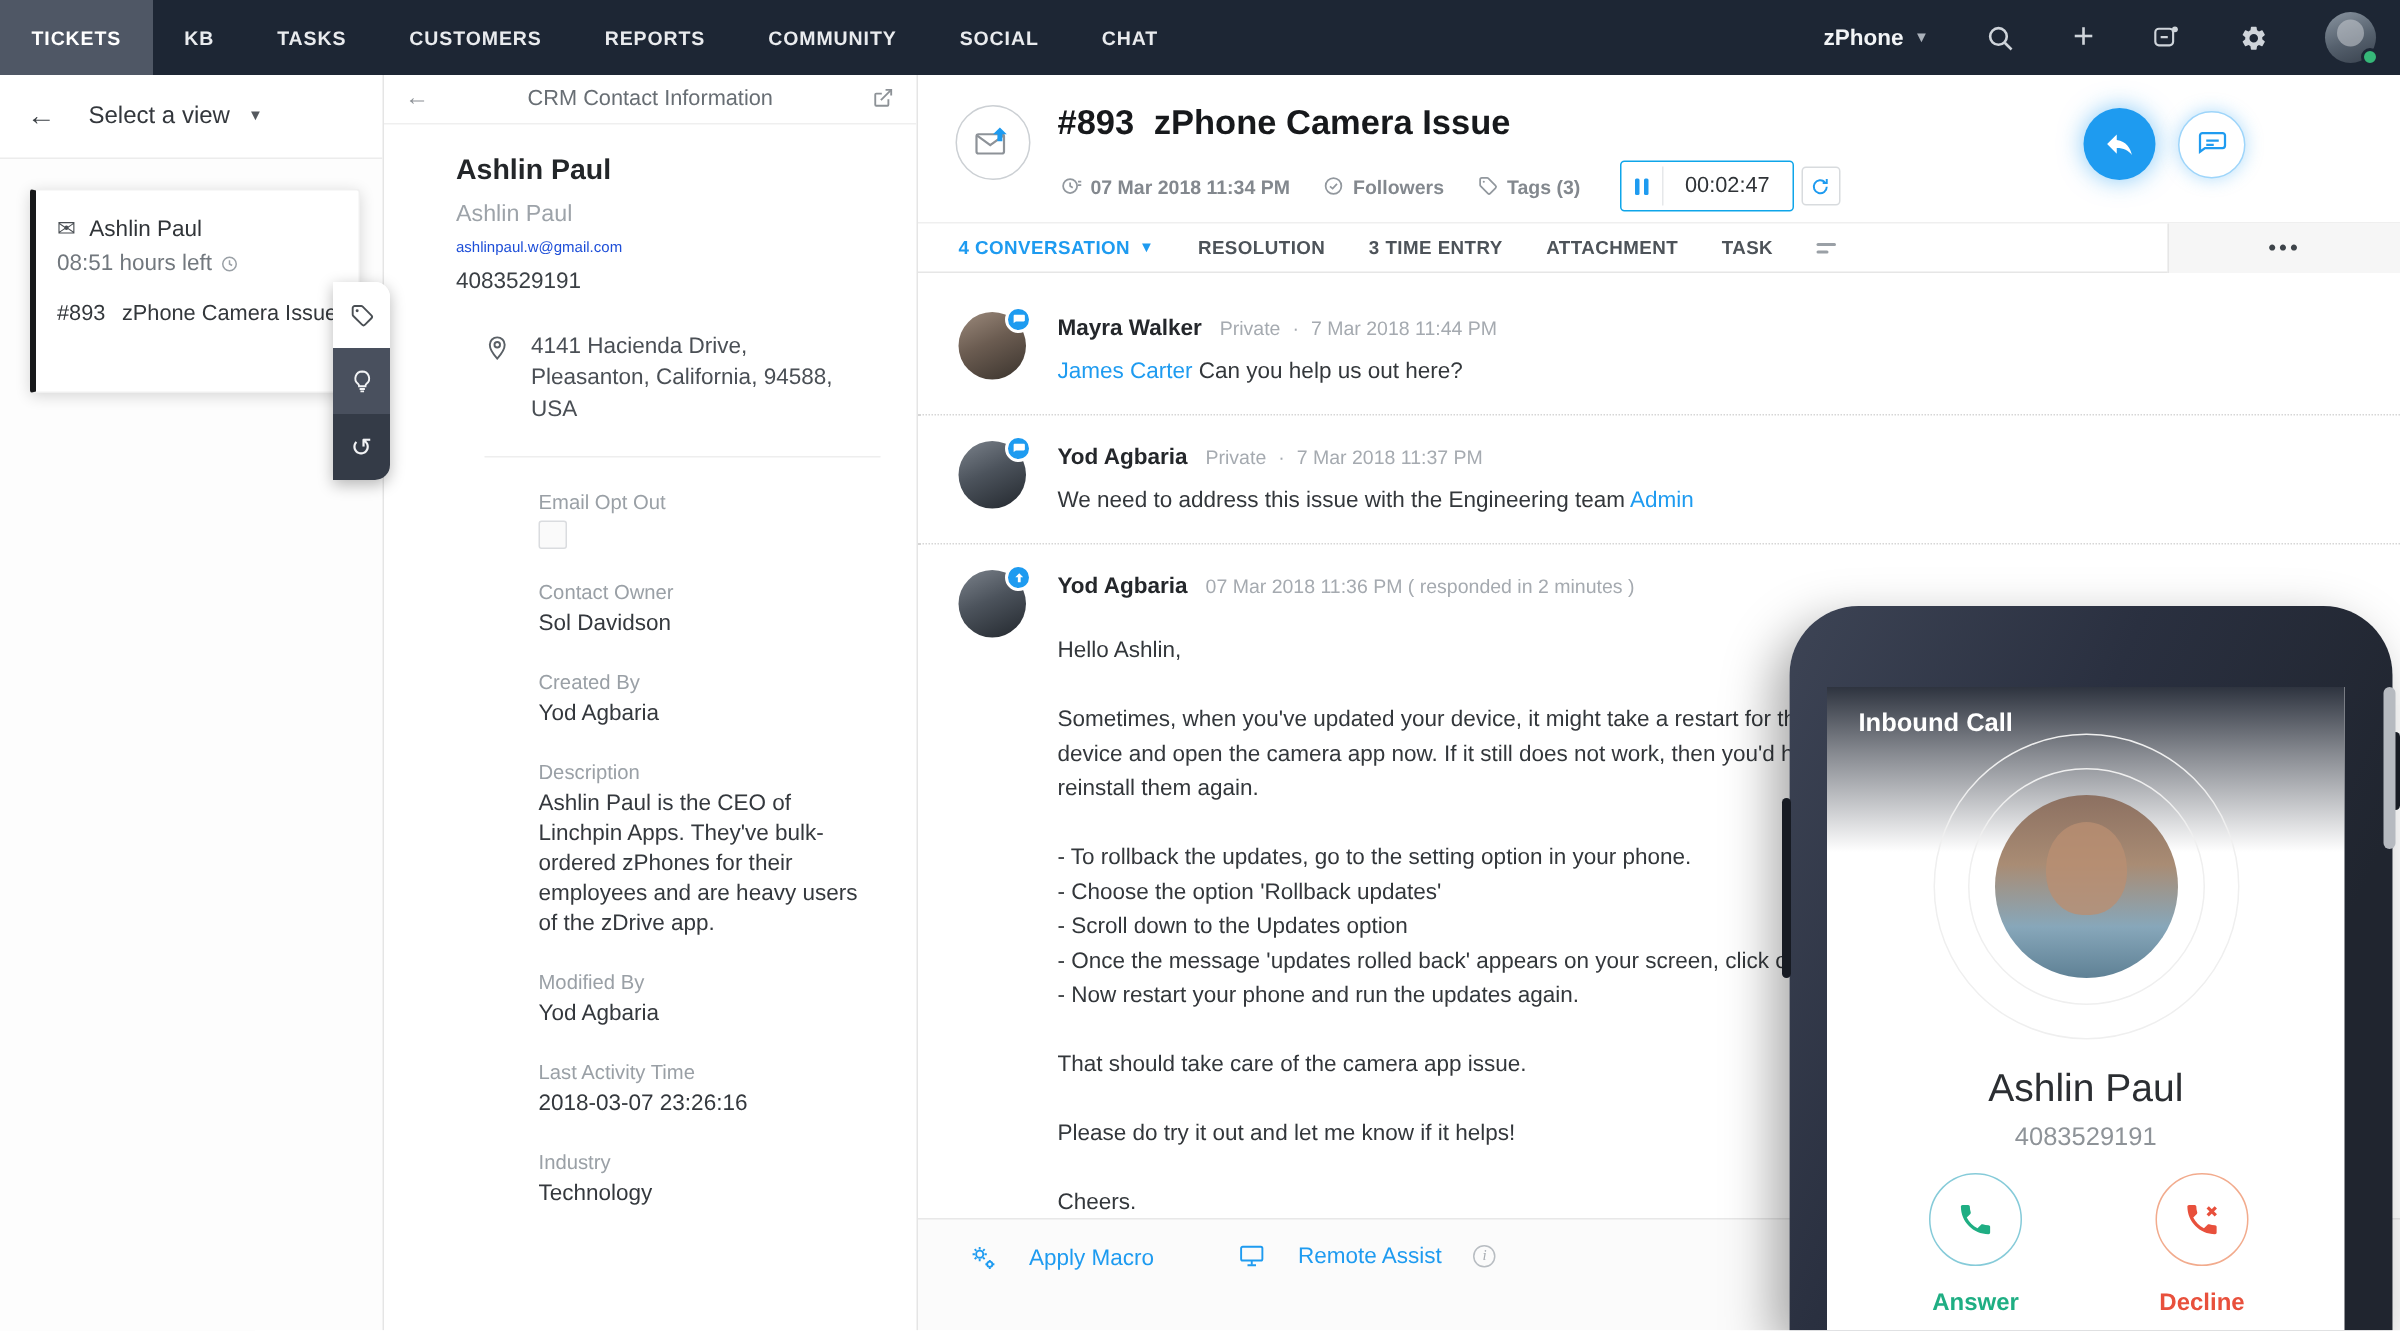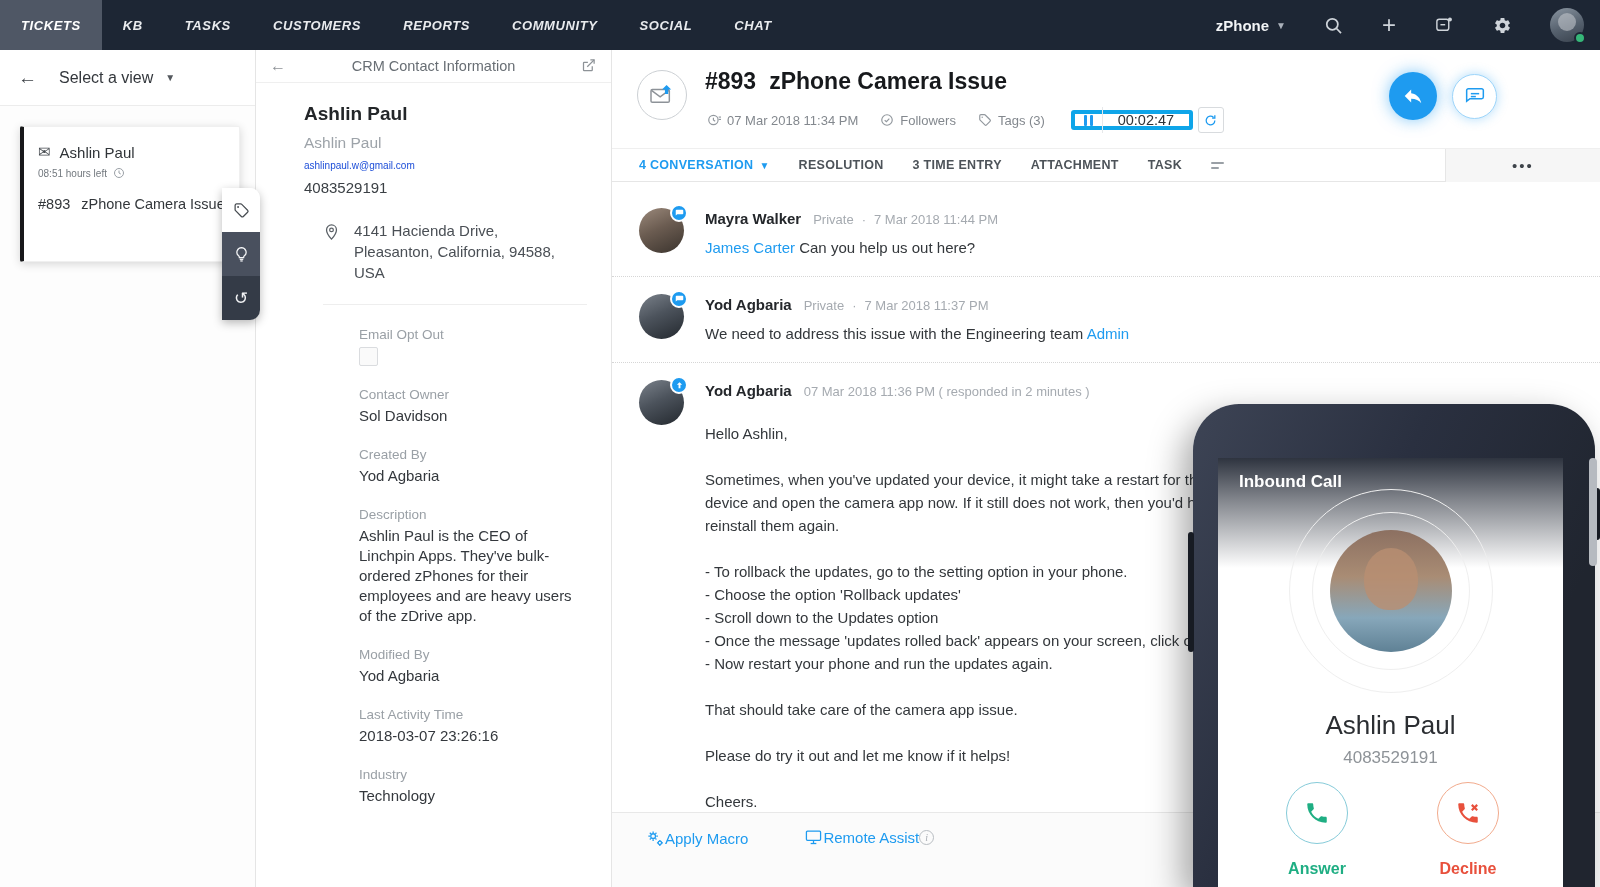--- a/index.html
+++ b/index.html
@@ -2,42 +2,42 @@
 <html><head>
 <meta charset="utf-8">
 <style>
   * { margin:0; padding:0; box-sizing:border-box; }
   html,body { width:1600px; height:887px; font-family:"Liberation Sans", sans-serif; background:#fff; }
   #app { position:relative; width:1600px; height:887px; overflow:hidden; background:#fff; }
 
   
   .topnav { position:absolute; left:0; top:0; width:1600px; height:50px; background:#1d2634; display:flex; align-items:stretch; z-index:40; }
   .nav-items { display:flex; align-items:stretch; }
-  .nav-item { display:flex; align-items:center; padding:0 21px; color:#e9ebee; font-size:13px; font-weight:700; letter-spacing:.6px; cursor:pointer;font-style:italic; }
+  .nav-item { display:flex; align-items:center; padding:0 21px; color:#e9ebee; font-size:13px; font-weight:700; letter-spacing:.6px; cursor:pointer; }
   .nav-item.active { background:#4f5765; color:#fff; }
   .nav-right { margin-left:auto; display:flex; align-items:center; gap:0; padding-right:16px; }
   .nav-right > * { margin-left:38px; }
   .dept { color:#f2f4f6; font-size:15px; font-weight:700; display:flex; align-items:center; gap:7px; cursor:pointer; }
   .caret { font-size:10px; color:#aab1ba; }
   .nav-ico { width:20px; height:20px; color:#cfd4da; display:flex; align-items:center; justify-content:center; cursor:pointer; }
   .nav-plus { color:#cfd4da; font-size:24px; font-weight:400; line-height:20px; cursor:pointer; }
   .nav-avatar { position:relative; width:34px; height:34px; border-radius:50%; background:linear-gradient(160deg,#8a95a1 0%,#55606d 55%,#39424e 100%); cursor:pointer; }
   .nav-avatar::before { content:""; position:absolute; left:8px; top:5px; width:18px; height:18px; border-radius:50%; background:#c8ccd2; opacity:.55; }
   .status-dot { position:absolute; right:-2px; bottom:-2px; width:12px; height:12px; border-radius:50%; background:#36b778; border:2px solid #1d2634; }
 
   
   .sidebar { position:absolute; left:0; top:50px; width:255px; height:837px; background:#fdfdfd; }
   .sb-head { height:56px; background:#fff; border-bottom:1px solid #ececec; display:flex; align-items:center; padding:0 18px; }
   .back-arrow { font-size:19px; color:#3c4146; cursor:pointer; }
   .sb-title { margin-left:22px; font-size:16px; color:#33373c; }
   .sb-caret { margin-left:12px; font-size:10px; color:#55595e; cursor:pointer; }
   .ticket-card { position:absolute; left:20px; top:76px; width:220px; height:136px; background:#fff; border:1px solid #f0f0f0; border-left:4px solid #17181a; box-shadow:0 2px 10px rgba(0,0,0,.16); border-radius:2px; padding:16px 12px 0 14px; cursor:pointer; }
   .tc-row1 { display:flex; align-items:center; gap:9px; font-size:15px; color:#303438; }
   .tc-env { font-size:15px; color:#4a4f54; }
-  .tc-row2 { margin-top:6px; display:flex; align-items:center; gap:6px; font-size:10px; color:#72787e; }
+  .tc-row2 { margin-top:6px; display:flex; align-items:center; gap:6px; font-size:15px; color:#72787e; }
   .tc-row3 { margin-top:17px; font-size:14.5px; color:#33373b; display:flex; gap:11px; }
 
   
   .side-toolbar { position:absolute; left:222px; top:188px; width:38px; z-index:30; border-radius:0 10px 10px 0; overflow:hidden; box-shadow:0 3px 10px rgba(0,0,0,.28); }
   .st-cell { width:38px; height:44px; display:flex; align-items:center; justify-content:center; cursor:pointer; }
   .st-cell.light { background:#fff; color:#4a4f54; }
   .st-cell.d1 { background:#49505e; color:#f2f3f5; }
   .st-cell.d2 { background:#343b47; color:#f2f3f5; font-size:17px; }
 
   
@@ -65,23 +65,23 @@
   .f-value { margin-top:4px; font-size:15px; color:#34383d; line-height:20px; width:222px; }
   .checkbox { margin-top:5px; width:19px; height:19px; border:1px solid #dadcdf; background:#fafafa; border-radius:2px; cursor:pointer; }
 
   
   .main { position:absolute; left:612px; top:50px; width:988px; height:837px; background:#fff; }
   .t-head { position:relative; height:98px; }
   .chan-ico { position:absolute; left:25px; top:20px; width:50px; height:50px; border:1px solid #ccd0d4; border-radius:50%; display:flex; align-items:center; justify-content:center; }
   .t-title { position:absolute; left:93px; top:18px; font-size:23px; font-weight:700; color:#17191c; display:flex; gap:13px; }
   .t-meta { position:absolute; left:95px; top:57px; display:flex; align-items:center; font-size:13px; color:#83888e; }
   .t-meta .m-ico { margin-right:6px; display:flex; color:#92989e; }
-  .m-item { display:flex; align-items:center; margin-right:22px; cursor:pointer; }
+  .m-item { display:flex; align-items:center; margin-right:22px; cursor:pointer;font-weight:bold; }
   .timer { display:flex; align-items:center; margin-left:4px; }
-  .timer-box { display:flex; align-items:center; border:4px solid #0ea5e9; border-radius:3px; height:20px; background:#fff; }
+  .timer-box { display:flex; align-items:center; border:1px solid #0ea5e9; border-radius:3px; height:34px; background:#fff; }
   .pausebtn { width:28px; display:flex; justify-content:center; gap:3px; cursor:pointer; border-right:1px solid #e6e8ea; height:26px; align-items:center; }
   .pausebtn span { width:3px; height:11px; background:#1e9bf0; border-radius:1px; }
   .timer-val { width:86px; text-align:center; font-size:14.5px; color:#2e3236; }
   .refreshbtn { margin-left:5px; width:26px; height:26px; border:1px solid #d8dbde; border-radius:3px; display:flex; align-items:center; justify-content:center; color:#1e9bf0; font-size:15px; cursor:pointer; }
   .fab { position:absolute; border-radius:50%; display:flex; align-items:center; justify-content:center; cursor:pointer; }
   .fab.reply { right:163px; top:22px; width:48px; height:48px; background:#1e9bf0; color:#fff; box-shadow:0 0 16px rgba(30,155,240,.55); }
   .fab.comment { right:103px; top:24px; width:45px; height:45px; background:#fff; border:1.5px solid #9ed5fa; color:#1e9bf0; box-shadow:0 0 12px rgba(30,155,240,.35); }
 
   .tabbar { position:relative; height:34px; border-top:1px solid #efefef; border-bottom:1px solid #e6e6e6; display:flex; align-items:center; padding-left:27px; }
   .tab { font-size:12.5px; font-weight:700; letter-spacing:.3px; color:#4d5359; margin-right:29px; display:flex; align-items:center; gap:6px; cursor:pointer; }
@@ -102,21 +102,21 @@
   .msg-head { display:flex; align-items:baseline; font-size:13px; color:#a5aab0; }
   .msg-author { font-size:15px; font-weight:700; color:#24272b; margin-right:12px; }
   .msg-dot { margin:0 8px; }
   .msg-line { margin-top:9px; font-size:15px; color:#33373b; min-height:23px; line-height:23px; }
   .msg-link { color:#1e9bf0; cursor:pointer; }
   .sep { border-top:1px dotted #d6d6d6; margin:17px 0 17px -27px; }
   .body-lines { margin-top:23px; }
   .body-lines .msg-line { margin-top:0; }
 
   .m-footer { position:absolute; left:0; bottom:0; width:988px; height:75px; background:#fbfbfb; border-top:1px solid #e8e8e8; display:flex; align-items:flex-start; padding:16px 0 0 34px; gap:56px; }
-  .foot-act { display:flex; align-items:center; gap:0; color:#1e9bf0; font-size:15px; font-weight:500; cursor:pointer; }
+  .foot-act { display:flex; align-items:center; gap:21px; color:#1e9bf0; font-size:15px; font-weight:500; cursor:pointer; }
   .info-circ { width:15px; height:15px; border:1px solid #b8bdc2; border-radius:50%; color:#a8adb3; font-size:10px; display:flex; align-items:center; justify-content:center; font-style:italic; font-family:"Liberation Serif",serif; cursor:pointer; }
 
   
   .phone { position:absolute; left:1193px; top:404px; width:402px; height:483px; z-index:50; }
   .phone-frame { position:absolute; inset:0; border-radius:46px 46px 0 0; background:linear-gradient(115deg,#3d4455 0%,#2a3040 38%,#20252f 75%); box-shadow:-10px 12px 34px rgba(0,0,0,.35); }
   .ph-btn { position:absolute; width:6px; border-radius:3px; background:#171b23; }
   .vol { left:-5px; top:128px; height:120px; }
   .pwr { right:-5px; top:84px; height:52px; }
   .screen { position:absolute; left:25px; top:54px; width:345px; height:429px; background:#fff; overflow:hidden; }
   .call-head { position:absolute; left:0; top:0; width:100%; height:110px; background:linear-gradient(180deg,rgba(35,41,53,.95) 0%,rgba(35,41,53,.55) 40%,rgba(35,41,53,0) 100%); }

